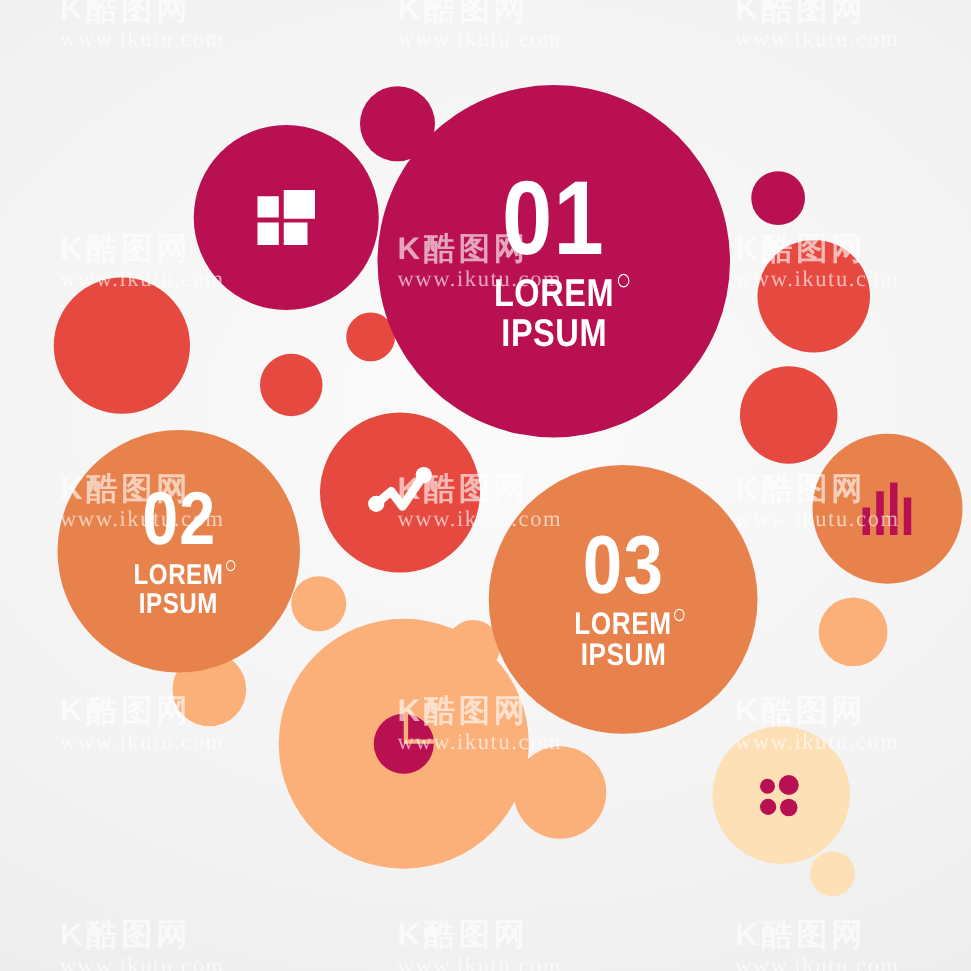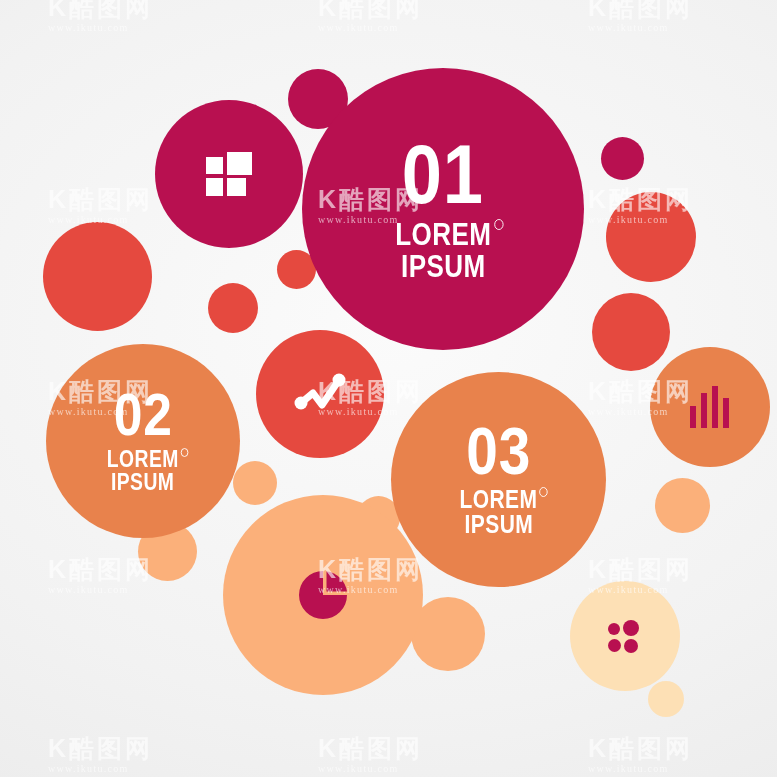--- a/index.html
+++ b/index.html
@@ -129,21 +129,21 @@
     line-height: 1.1;
   }
   .wm .wm-logo {
     font-family: "Liberation Sans", sans-serif;
     font-weight: 700;
     font-size: 25px;
     letter-spacing: 3px;
     display: block;
   }
   .wm .wm-url {
-    font-size: 10px;
+    font-size: 18px;
     letter-spacing: 1.3px;
     display: block;
   }
 </style>
 </head>
 <body>
 
 <div id="stage">
 
   <div class="circle" style="left:288px; top:69px; width:60px; height:60px; background:#b81050;"></div>

